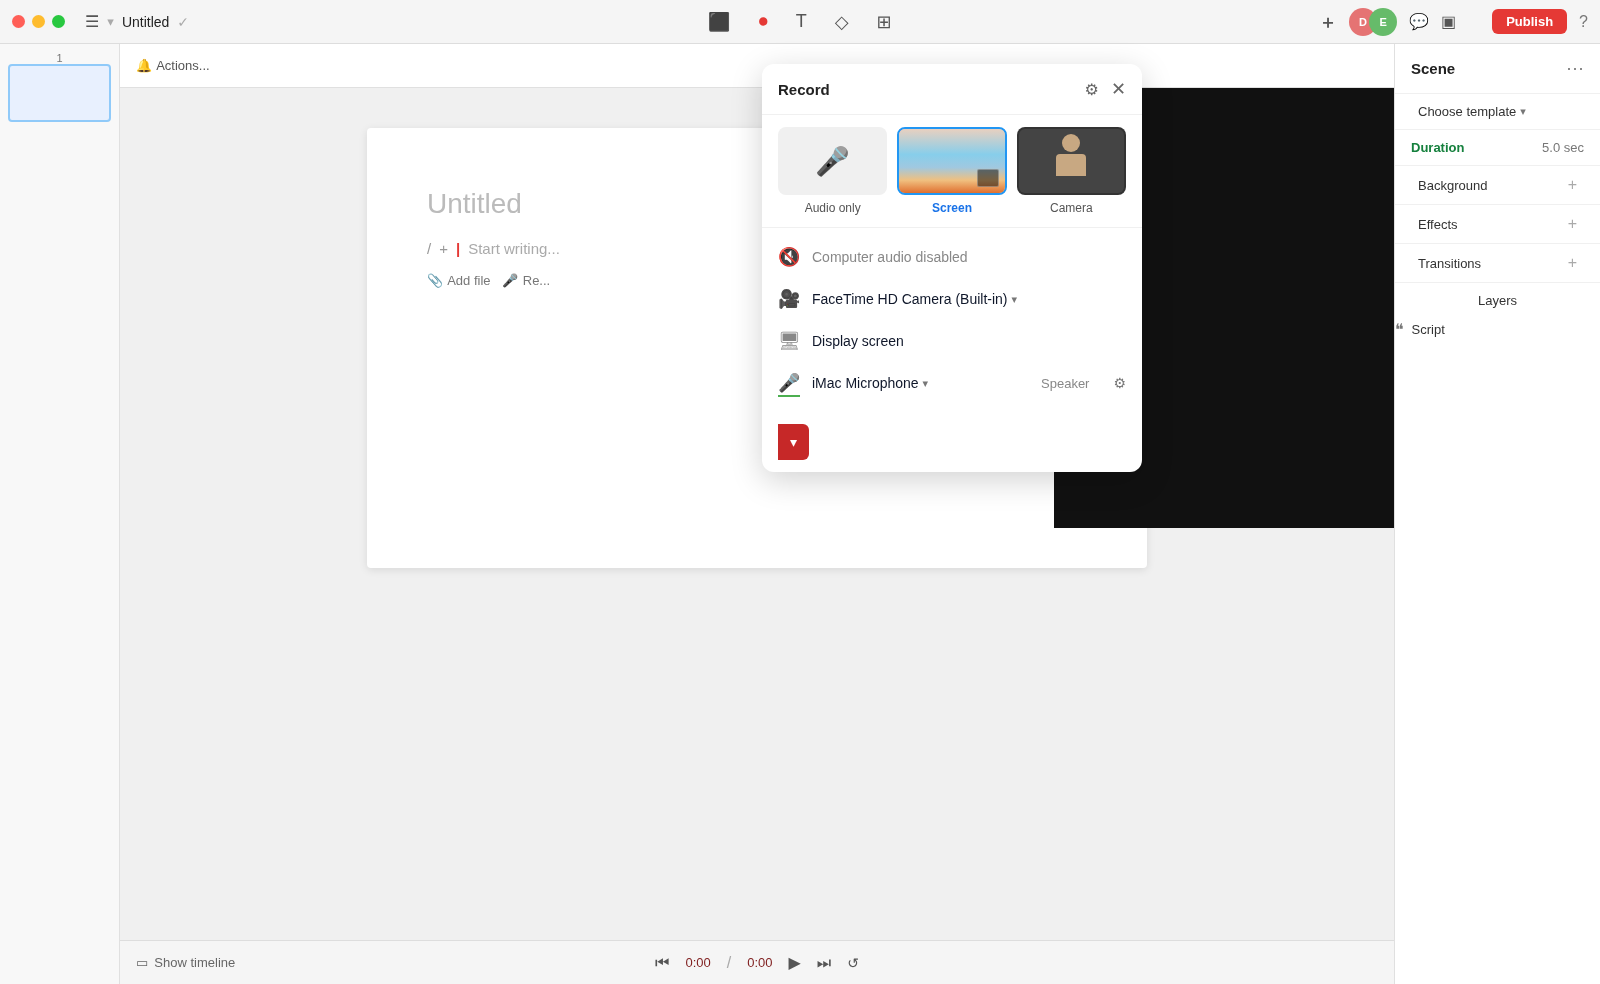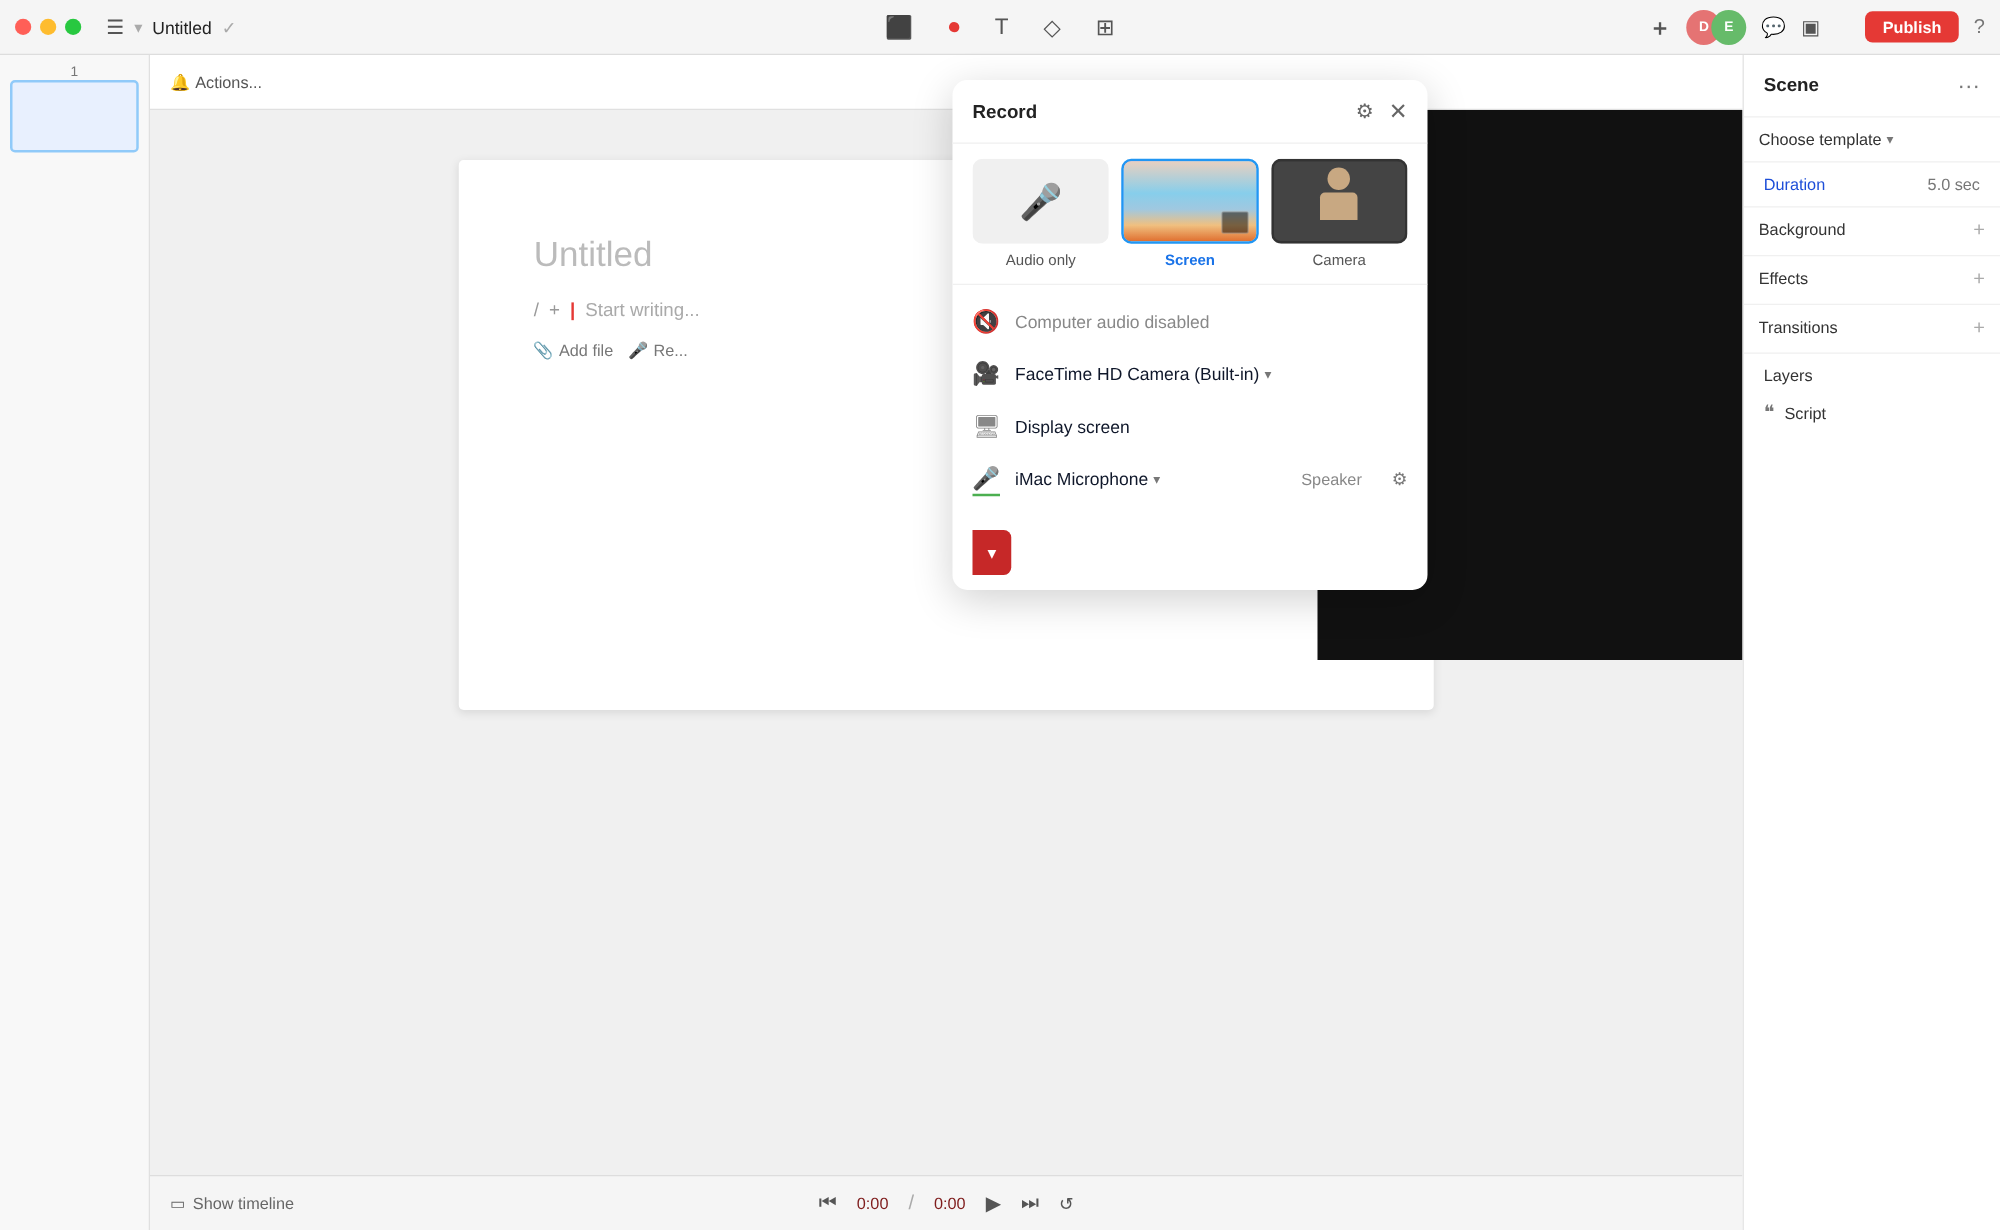--- a/index.html
+++ b/index.html
@@ -160,38 +160,38 @@
       padding: 14px 16px;
       display: flex;
       align-items: center;
       justify-content: space-between;
       border-bottom: 1px solid #f0f0f0;
     }
     .scene-title { font-size: 15px; font-weight: 600; color: #222; }
     .more-icon { color: #777; font-size: 18px; cursor: pointer; }
 
     .scene-section {
-      padding: 10px 12px;
-      display: flex;
-      align-items: flex-start;
+      padding: 10px 23px;
+      display: flex;
+      align-items: center;
       justify-content: space-between;
       border-bottom: 1px solid #f0f0f0;
       cursor: pointer;
     }
     .scene-section-label { font-size: 13px; color: #333; }
     .scene-section-add { color: #aaa; font-size: 16px; }
 
     .choose-template-row { display: flex; align-items: center; gap: 4px; }
     .chevron-down { font-size: 11px; color: #777; }
 
     .duration-row { display: flex; align-items: center; justify-content: space-between; padding: 10px 16px; border-bottom: 1px solid #f0f0f0; }
-    .duration-label { font-size: 13px; color: #1d4ed8; }
+    .duration-label { font-size: 13px; color: #15803d; font-weight: bold; }
     .duration-value { font-size: 13px; color: #777; }
 
-    .layers-section { padding: 10px 16px; }
+    .layers-section { padding: 10px 0; text-align: center; }
     .layers-label { font-size: 13px; color: #333; font-weight: 500; margin-bottom: 8px; }
     .layer-item { display: flex; align-items: center; gap: 8px; padding: 4px 0; }
     .layer-quote-icon { color: #777; font-size: 16px; }
     .layer-name { font-size: 13px; color: #333; }
 
     
     .modal-overlay {
       position: fixed;
       top: 44px;
       left: 0;

